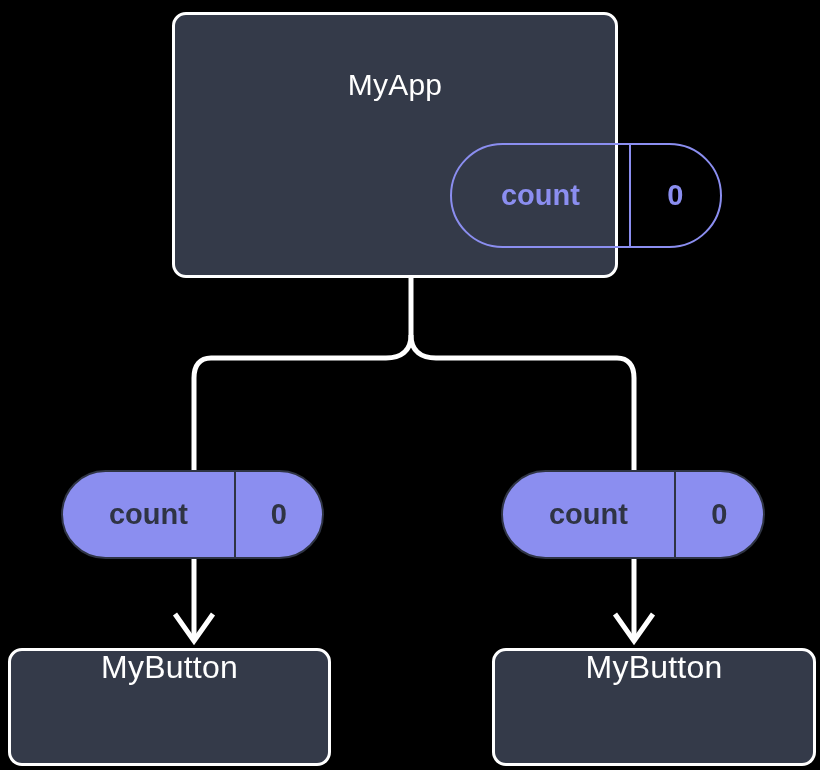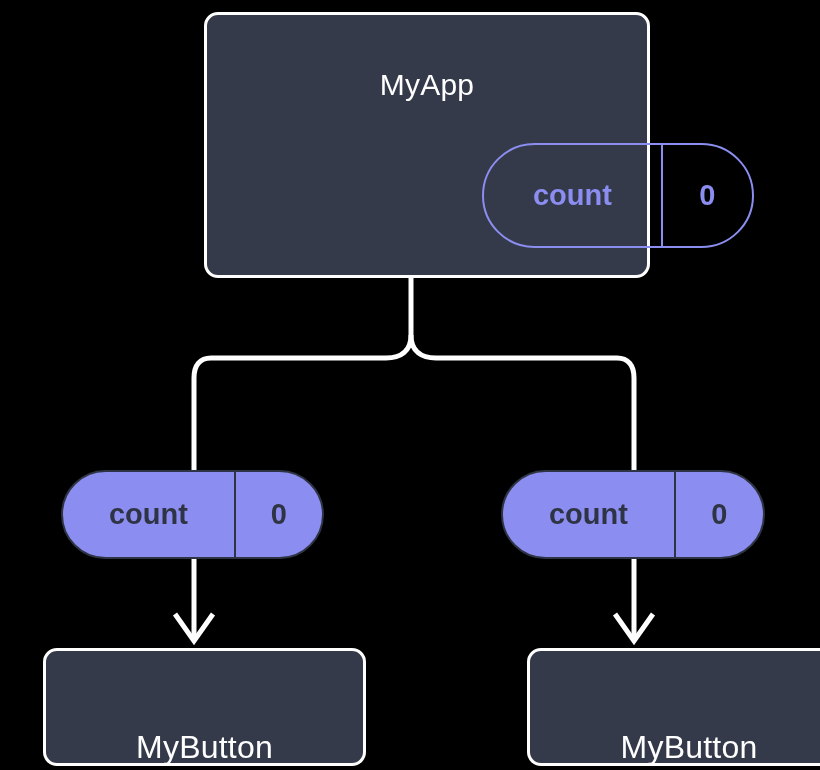--- a/index.html
+++ b/index.html
@@ -43,33 +43,32 @@
   .component-title {
     color: #ffffff;
     font-size: 30px;
     font-weight: 400;
     letter-spacing: 0.2px;
     line-height: 1;
     white-space: nowrap;
   }
 
   #box-myapp {
-    left: 204px;
+    left: 172px;
     top: 12px;
     width: 446px;
     height: 266px;
     justify-content: flex-start;
   }
   #box-myapp .component-title {
     margin-top: 55px;
   }
 
   .leaf-box {
-    justify-content: flex-end;
-    margin-left: 35px;
+    justify-content: flex-start;
   }
   #box-mybutton-left {
     left: 8px;
     top: 648px;
     width: 323px;
     height: 118px;
   }
   #box-mybutton-right {
     left: 492px;
     top: 648px;

